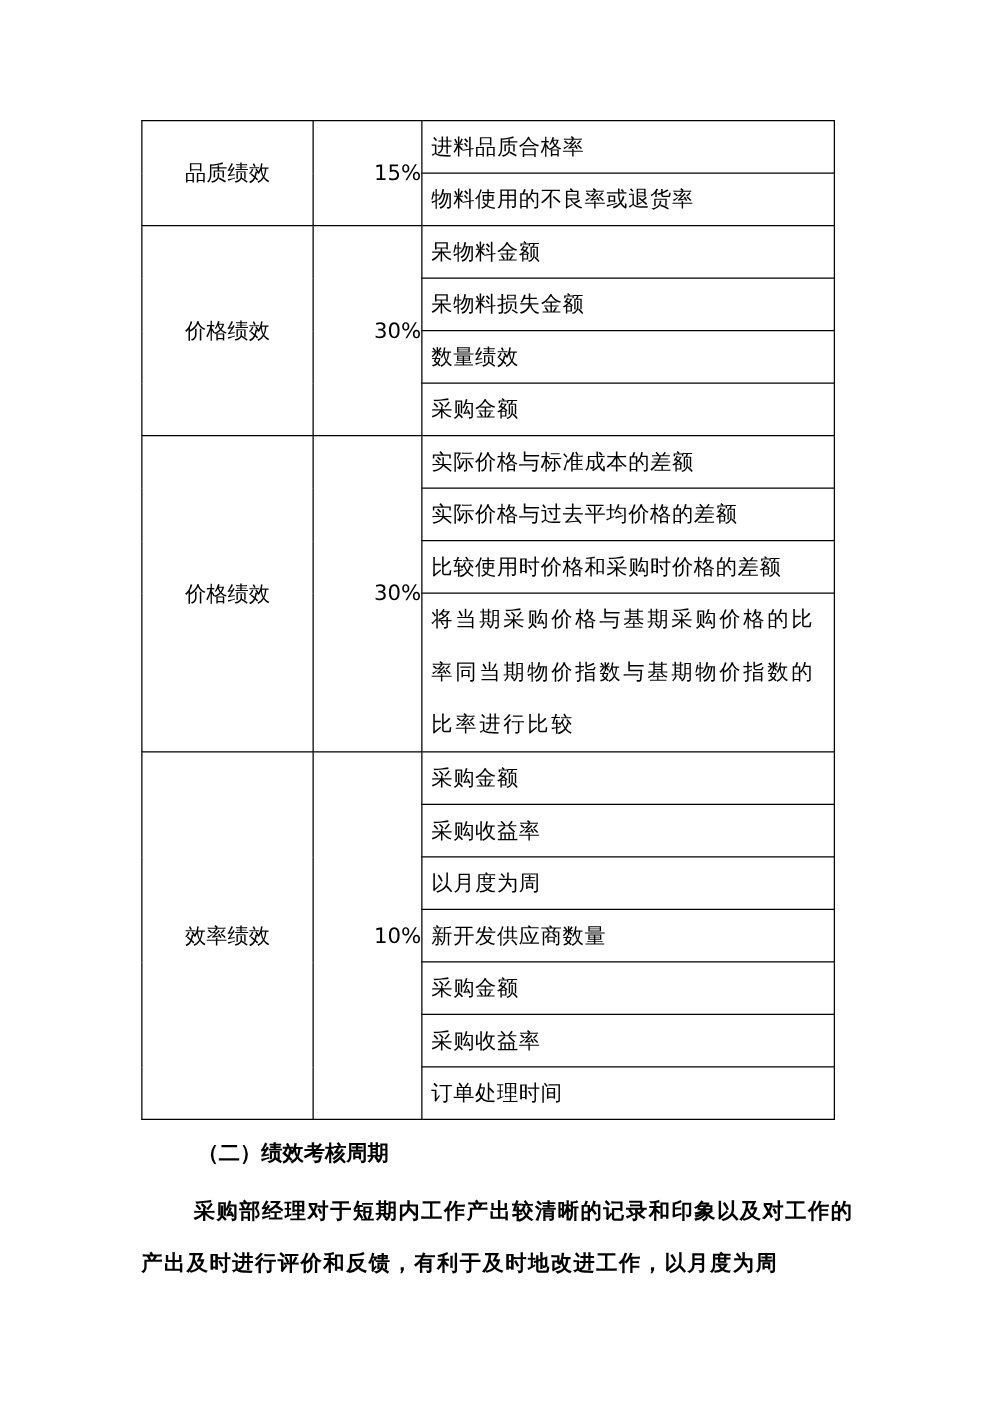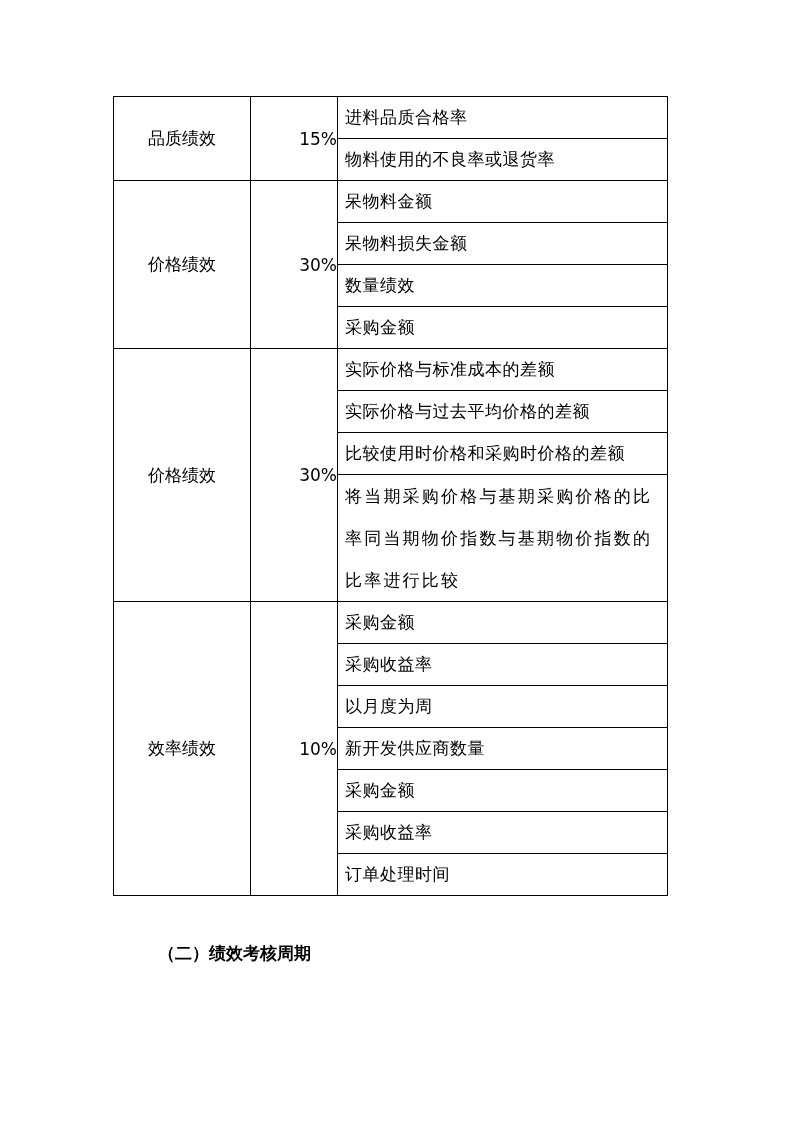--- a/index.html
+++ b/index.html
@@ -53,21 +53,21 @@
     }
     td.metric.multi {
       height: 125px;
       line-height: 42px;
       letter-spacing: 2.2px;
       padding-right: 4px !important;
     }
     .section-heading {
       position: absolute;
       left: 158px;
-      top: 942px;
+      top: 911px;
       font-size: 17px;
       font-weight: bold;
     }
     .para {
       position: absolute;
       left: 113px;
       top: 948px;
       width: 572px;
       font-size: 17px;
       font-weight: bold;
@@ -148,14 +148,15 @@
       <tr>
         <td class="metric">采购收益率</td>
       </tr>
       <tr>
         <td class="metric">订单处理时间</td>
       </tr>
     </tbody>
   </table>
 
   <div class="section-heading">（二）绩效考核周期</div>
+  <div class="para">采购部经理对于短期内工作产出较清晰的记录和印象以及对工作的产出及时进行评价和反馈，有利于及时地改进工作，以月度为周</div>
 
 </div>
 
 </body></html>

